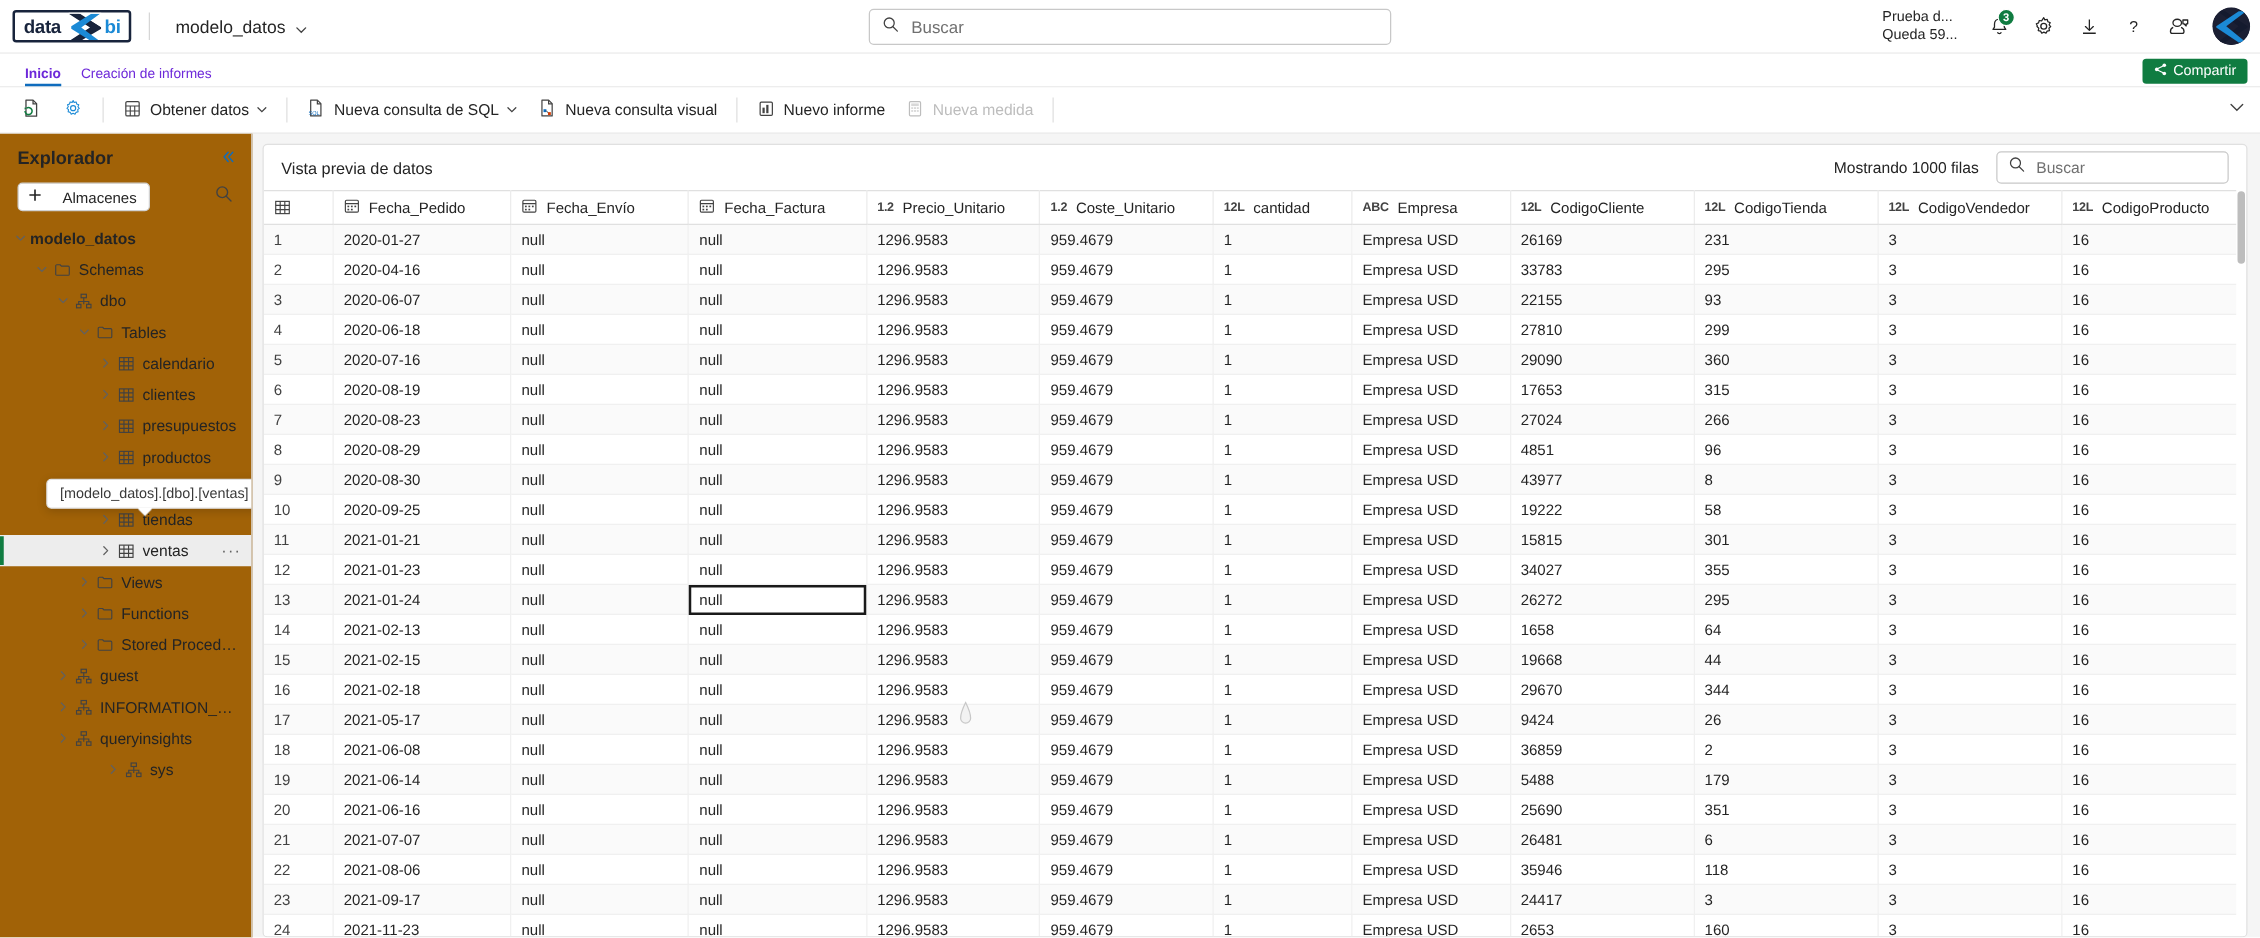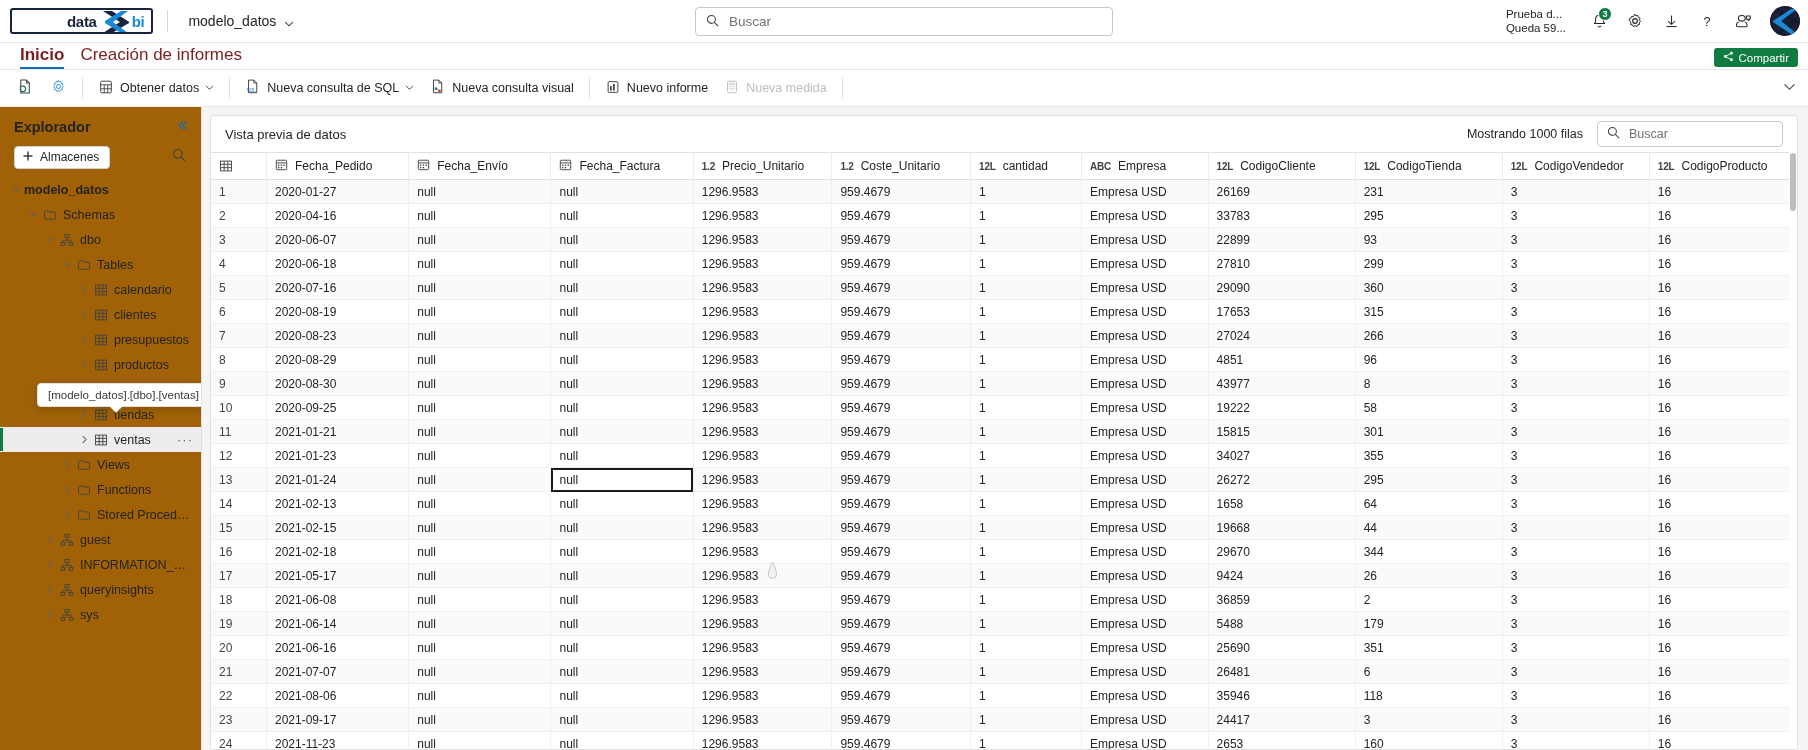--- a/index.html
+++ b/index.html
@@ -33,21 +33,21 @@
     height: 26px;
     border: 2px solid #18243c;
     border-radius: 3px;
     overflow: hidden;
     background: #fff;
   }
   .logo-data {
     display: flex; align-items: center;
     padding: 0 6px 0 7px;
     font-weight: bold; font-size: 15px;
-    color: #18243c; letter-spacing: -0.3px; margin-left: 48px;
+    color: #18243c; letter-spacing: -0.3px;
   }
   .logo-x {
     width: 26px; position: relative; background: #fff;
     flex: 0 0 26px;
   }
   .logo-x svg { display:block; }
   .logo-bi {
     display: flex; align-items: center;
     padding: 0 7px 0 3px;
     font-weight: bold; font-size: 15px;
@@ -114,22 +114,22 @@
   
   .ribbon-tabs {
     height: 27px;
     display: flex; align-items: flex-end;
     padding: 0 12px;
     background: #fff;
     border-bottom: 1px solid #e8e8e8;
     position: relative;
   }
   .rtab {
-    font-size: 17px; padding: 0 8px 4px 8px;
-    cursor: pointer; color: #7f1d1d; position: relative;
+    font-size: 11px; padding: 0 8px 4px 8px;
+    cursor: pointer; color: #6d28d9; position: relative;
   }
   .rtab.active { font-weight: bold; }
   .rtab.active::after {
     content: ""; position: absolute;
     left: 8px; right: 8px; bottom: 0; height: 2px;
     background: #0f6cbd;
   }
   .share-btn {
     position: absolute; right: 10px; bottom: 2px;
     background: #107c41; color: #fff;
@@ -180,21 +180,21 @@
     display: flex; align-items: center;
     padding: 12px 12px 6px 14px;
   }
   .sb-title { font-size: 14.5px; font-weight: bold; color: #242424; }
   .sb-collapse { margin-left: auto; cursor: pointer; color: #0f6cbd; font-size: 14px; }
   .sb-actions {
     display: flex; align-items: center;
     padding: 4px 12px 8px 14px;
   }
   .almacenes-btn {
-    display: flex; align-items: center; gap: 6px;
+    display: flex; align-items: center; gap: 16px;
     border: 1px solid #d1d1d1; border-radius: 4px;
     padding: 3px 10px 3px 7px; font-size: 12px;
     cursor: pointer; background: #fff;
   }
   .sb-search { margin-left: auto; cursor: pointer; padding: 3px; }
 
   .tree { font-size: 12.5px; }
   .tnode {
     display: flex; align-items: center;
     height: 25px; cursor: pointer;
@@ -842,21 +842,21 @@
           <span class="ticon-sm">
             <svg width="14" height="14" viewBox="0 0 16 16">
               <rect x="5.6" y="1.6" width="4.8" height="3.2" stroke="#424242" stroke-width="1.05" fill="none"></rect>
               <rect x="1.4" y="10.8" width="4" height="3.2" stroke="#424242" stroke-width="1.05" fill="none"></rect>
               <rect x="10.6" y="10.8" width="4" height="3.2" stroke="#424242" stroke-width="1.05" fill="none"></rect>
               <path d="M8 4.8v3.4M3.4 10.8V8.2h9.2v2.6M8 8.2v2.6" stroke="#424242" stroke-width="1.05" fill="none"></path>
             </svg>
           </span>
           <span class="tlabel">queryinsights</span>
         </div>
-        <div class="tnode" style="padding-left: 42px;">
+        <div class="tnode" style="padding-left: 42px; margin-left: 40px;">
           <span class="tarrow">
             <svg width="9" height="9" viewBox="0 0 10 10">
               <path d="M3.4 1.6 L6.8 5 L3.4 8.4" stroke="#616161" stroke-width="1.15" fill="none" stroke-linecap="round" stroke-linejoin="round"></path>
             </svg>
           </span>
           <span class="ticon-sm">
             <svg width="14" height="14" viewBox="0 0 16 16">
               <rect x="5.6" y="1.6" width="4.8" height="3.2" stroke="#424242" stroke-width="1.05" fill="none"></rect>
               <rect x="1.4" y="10.8" width="4" height="3.2" stroke="#424242" stroke-width="1.05" fill="none"></rect>
               <rect x="10.6" y="10.8" width="4" height="3.2" stroke="#424242" stroke-width="1.05" fill="none"></rect>
@@ -1027,21 +1027,21 @@
               </tr>
               <tr class="odd">
                 <td class="col-n rownum">3</td>
                 <td class="col-date">2020-06-07</td>
                 <td class="col-date">null</td>
                 <td class="col-date">null</td>
                 <td class="col-num">1296.9583</td>
                 <td class="col-num">959.4679</td>
                 <td class="col-qty">1</td>
                 <td class="col-emp">Empresa USD</td>
-                <td class="col-code">22899</td>
+                <td class="col-code">22155</td>
                 <td class="col-code">93</td>
                 <td class="col-code">3</td>
                 <td class="col-code">16</td>
               </tr>
               <tr class="">
                 <td class="col-n rownum">4</td>
                 <td class="col-date">2020-06-18</td>
                 <td class="col-date">null</td>
                 <td class="col-date">null</td>
                 <td class="col-num">1296.9583</td>

